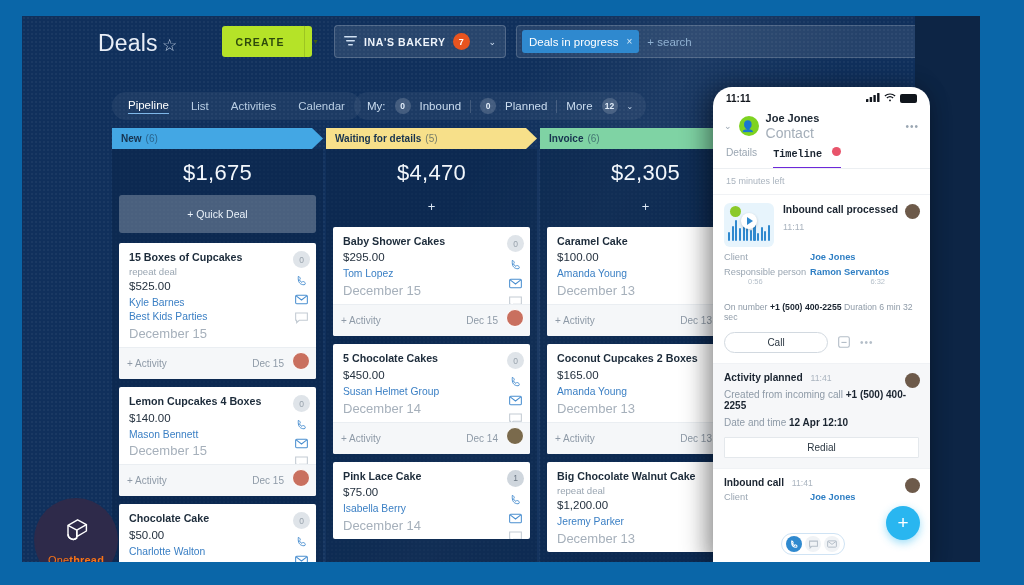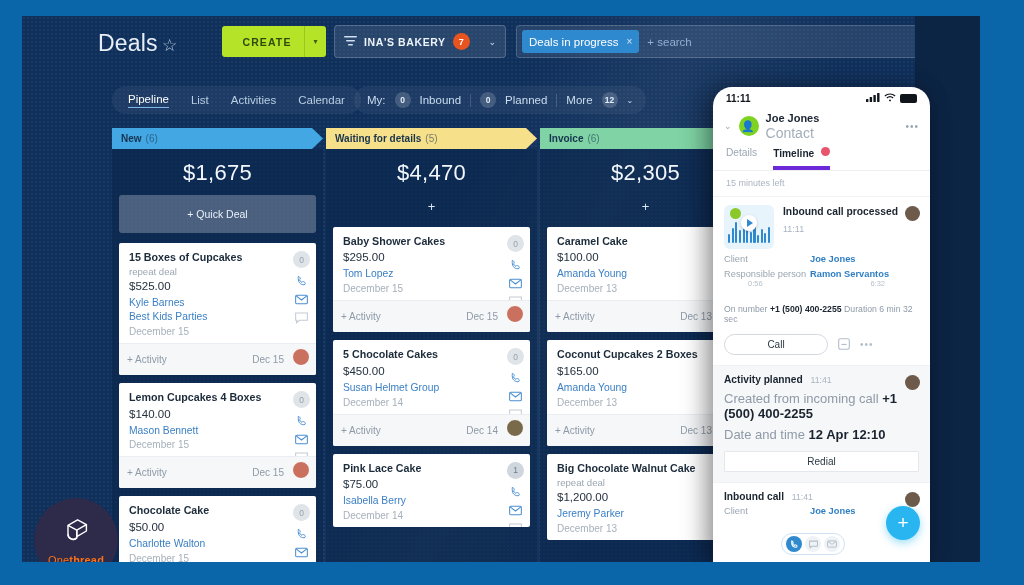--- a/index.html
+++ b/index.html
@@ -44,21 +44,21 @@
   #page-title {
     position: absolute; left: 76px; top: 14px;
     font-size: 23px; color: #e8eef7; font-weight: 400; letter-spacing: .2px;
   }
   #star-icon {
     position: absolute; left: 140px; top: 21px;
     font-size: 17px; color: #b9c9de; line-height: 1;
   }
   #create-btn {
     position: absolute; left: 200px; top: 10px;
-    width: 104px; height: 31px;
+    width: 90px; height: 31px;
     background: #b5e328; border-radius: 3px;
     color: #2e4a0c; font-size: 10.5px; font-weight: bold;
     letter-spacing: 1.1px;
     display: flex; align-items: center; justify-content: center;
     padding-right: 14px;
   }
   #create-caret {
     position: absolute; left: 282px; top: 10px;
     width: 22px; height: 31px;
     display: flex; align-items: center; justify-content: center;
@@ -94,21 +94,21 @@
   }
   #search-chip {
     background: #2f89cf; border-radius: 3px; height: 23px;
     display: flex; align-items: center; gap: 8px; padding: 0 7px;
     color: #fff; font-size: 11.5px;
   }
   #search-chip .x { font-size: 10px; color: #d5e9f8; }
   #search-placeholder { color: #8fb0d1; font-size: 11.5px; }
 
   
-  #navrow { position: absolute; left: 0; top: 70px; height: 34px; right: 0; }
+  #navrow { position: absolute; left: 0; top: 76px; height: 34px; right: 0; }
   #nav-tabs {
     position: absolute; left: 90px; top: 0;
     height: 28px; display: flex; align-items: center;
     background: rgba(255,255,255,.055);
     border-radius: 14px; padding: 0 16px; gap: 22px;
   }
   .ntab { font-size: 11.5px; color: #b9cee4; }
   .ntab.active { color: #fff; border-bottom: 1.5px solid #7fb7e8; padding-bottom: 2px; }
   #nav-filters {
     position: absolute; left: 332px; top: 0;
@@ -165,21 +165,21 @@
   .card {
     background: #ffffff; border-radius: 2px; margin-bottom: 8px;
     position: relative; overflow: hidden;
   }
   .card-main { padding: 8px 40px 6px 10px; }
   .card-title { font-size: 10.7px; font-weight: bold; color: #1c2b3a; line-height: 1.25; }
   .card-sub { font-size: 9.6px; color: #9aa6b2; margin-top: 2px; }
   .card-amt { font-size: 11.5px; color: #24313f; margin-top: 3px; }
   .card-person { font-size: 10.3px; color: #3a7fc4; margin-top: 4px; line-height: 1.35; }
   .card-org { font-size: 10.3px; color: #3a7fc4; line-height: 1.35; }
-  .card-date { font-size: 10px; color: #a6b0bb; margin-top: 2px; }
+  .card-date { font-size: 13px; color: #a6b0bb; margin-top: 2px; }
   .card-foot {
     background: #f5f7f9; border-top: 1px solid #eaeef2;
     height: 32px; display: flex; align-items: center;
     padding: 0 8px; position: relative;
   }
   .card-foot .act { font-size: 10px; color: #8e9aa7; }
   .card-foot .fdate { font-size: 10px; color: #8e9aa7; margin-left: auto; margin-right: 24px; }
   .avatar {
     position: absolute; right: 6px; top: 4px;
     width: 18px; height: 18px; border-radius: 50%;
@@ -226,21 +226,21 @@
   #pc-avatar {
     width: 20px; height: 20px; border-radius: 50%; background: #7ed321;
     display:flex; align-items:center; justify-content:center; color:#fff; font-size: 11px;
   }
   #pc-name { font-size: 11px; font-weight: bold; color: #1a2430; line-height: 1.15; }
   #pc-role { font-size: 14px; color: #a4aeb9; }
   #pc-more { margin-left: auto; color:#9aa6b2; letter-spacing: 1px; font-size: 10px; }
 
   #phone-tabs { display:flex; gap: 16px; padding: 0 13px; border-bottom: 1px solid #eceff2; }
   .ptab { font-size: 10.2px; color: #9aa6b2; padding-bottom: 7px; }
-  .ptab.active { color: #1a2430; font-weight: bold; border-bottom: 4px solid #6d28d9; }
+  .ptab.active { color: #1a2430; font-weight: bold; border-bottom: 1px solid #6d28d9; font-family: Liberation Mono, monospace; }
   #ptab-dot { width: 9px; height: 9px; border-radius:50%; background:#e8546b; display:inline-block; margin-left:4px; vertical-align: 1px;}
 
   #phone-left { padding: 7px 13px 8px; font-size: 9px; color: #aab4bf; background:#fff; }
 
   .pcard { background:#fff; padding: 8px 11px 10px; position: relative; border-top: 1px solid #f0f2f5; }
   .pcard.grey { background: #f6f7f9; }
   .rec-row { display: flex; gap: 9px; }
   .rec-thumb {
     width: 50px; height: 44px; background: #e7f4fc; border-radius: 6px;
     position: relative; flex: none; overflow: hidden;
@@ -286,21 +286,21 @@
   .callbtn {
     width: 104px; height: 21px; border: 1px solid #d2d9e0; border-radius: 11px;
     display:flex; align-items:center; justify-content:center;
     font-size: 10px; color: #2b3742;
   }
   .mini-ico { color:#b4bec8; display:flex; }
   .dots { color:#b4bec8; letter-spacing:1px; font-size:10px; }
 
   .ap-title { font-size: 10.2px; font-weight: bold; color:#1a2430; }
   .ap-time { font-size: 8.7px; color:#aab4bf; margin-left: 5px; font-weight: normal; }
-  .ap-line { font-size: 13px; color: #8e9aa7; margin-top: 6px; }
+  .ap-line { font-size: 10px; color: #8e9aa7; margin-top: 6px; }
   .ap-line b { color: #1a2430; }
   .redial {
     margin-top: 9px; height: 21px; background:#fff; border:1px solid #e4e8ec; border-radius: 1px;
     display:flex; align-items:center; justify-content:center; font-size: 10px; color:#2b3742;
   }
   .ib-row { display:flex; margin-top: 4px; font-size: 9.3px; }
   .ib-row .k { width: 86px; color:#9aa6b2; }
   .ib-row .v { color:#2f7fc4; font-weight:bold; }
   #channel-pills {
     position: absolute; left: 68px; bottom: 7px;

